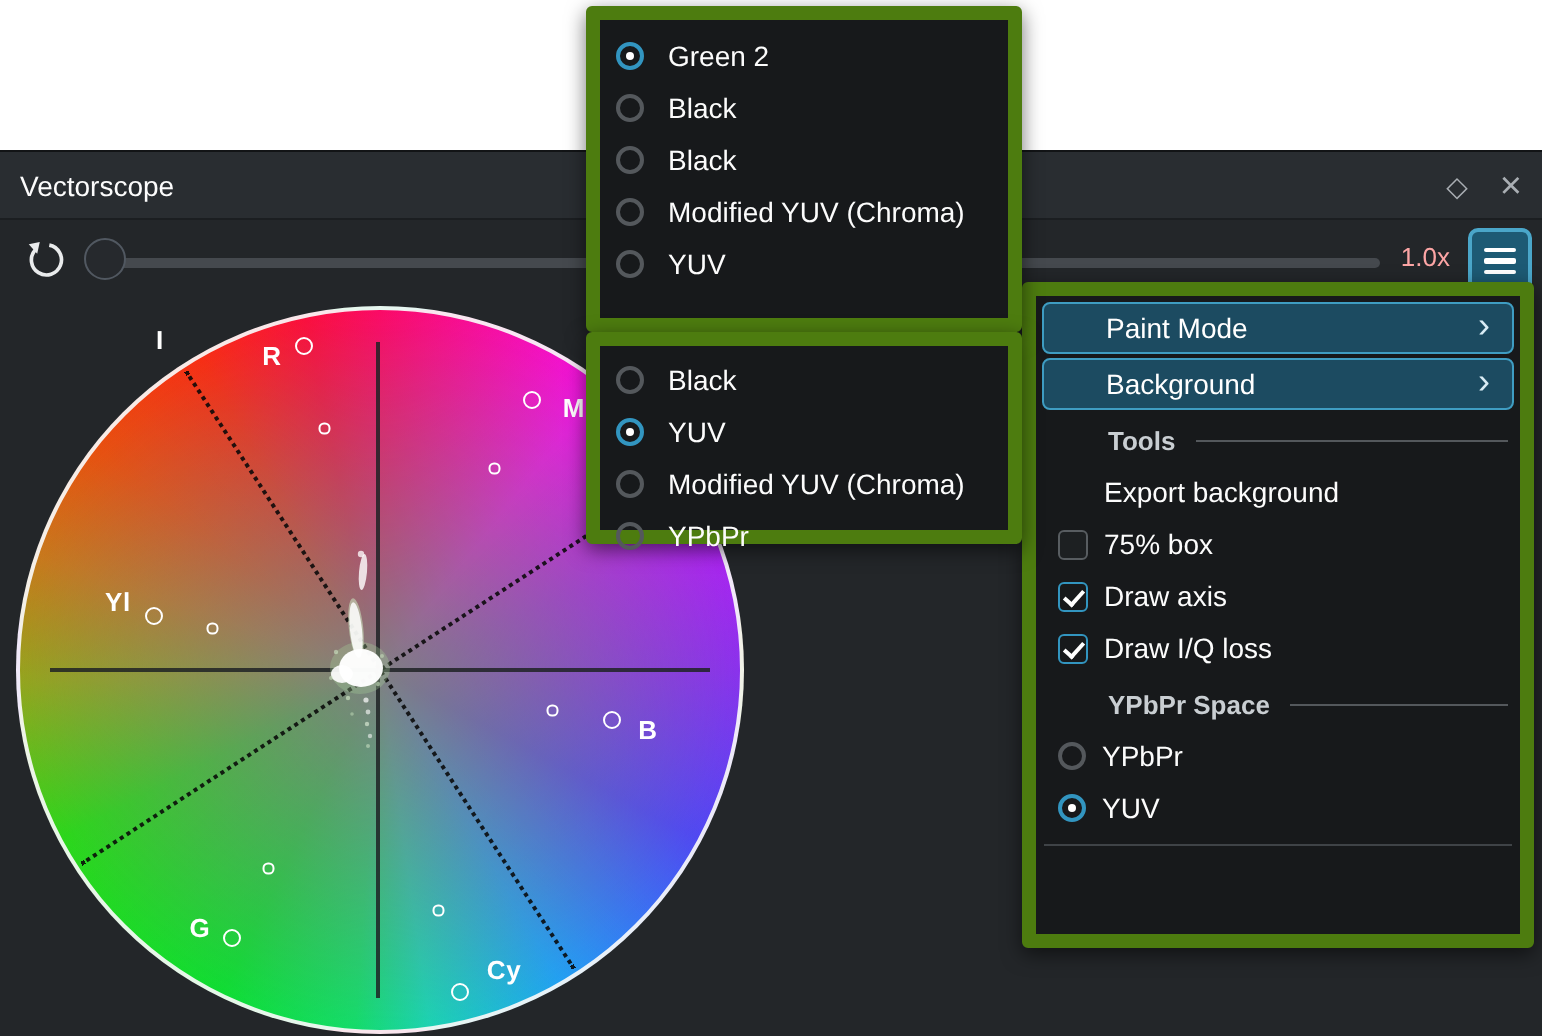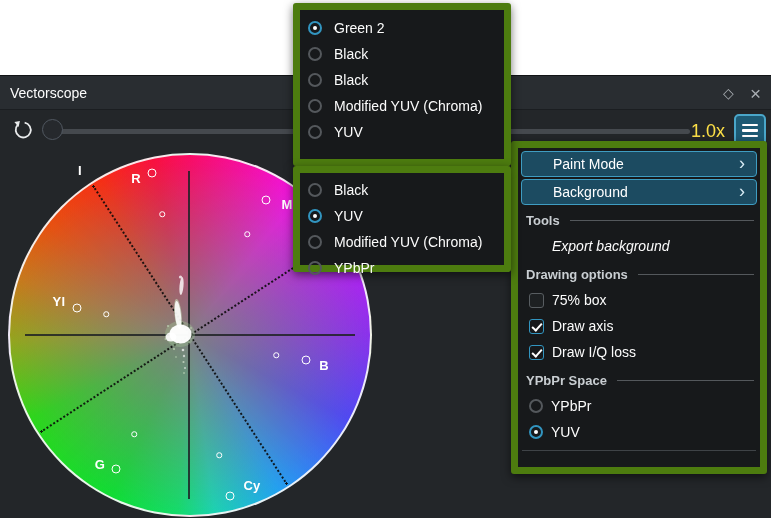--- a/index.html
+++ b/index.html
@@ -18,21 +18,21 @@
   .tb-icon.close { font-size:19px; }
 
   
   .toolbar { position:absolute; left:0; top:34px; width:771px; height:41px; }
   .refresh { position:absolute; left:12px; top:9px; width:22px; height:22px; }
   .slider-groove { position:absolute; left:46px; top:53px; width:644px; height:5px;
                    border-radius:3px; background:#45494e; }
   .slider-groove { top:19px; }
   .slider-handle { position:absolute; left:42px; top:9px; width:21px; height:21px;
                    border-radius:50%; background:#26292d; border:1px solid #515861; }
-  .zoom-label { position:absolute; right:46px; top:11px; color:#fde047; font-size:18px; }
+  .zoom-label { position:absolute; right:46px; top:11px; color:#fca5a5; font-size:13px; }
   .menu-btn { position:absolute; right:5px; top:4px; width:32px; height:33px;
               background:#1d5a74; border:2px solid #4aa6c9; border-radius:5px;
               display:flex; flex-direction:column; justify-content:center; align-items:center; gap:3px; }
   .menu-btn i { width:16px; height:2.5px; background:#fff; border-radius:1px; }
 
   
   .wheel { position:absolute; left:8px; top:77px; width:364px; height:364px; border-radius:50%;
            border:2px solid rgba(248,248,248,.92);
            background:
              radial-gradient(closest-side, rgba(129,126,130,1) 0%, rgba(129,126,130,.62) 38%, rgba(129,126,130,0) 100%),
@@ -69,26 +69,26 @@
   .popup-paint { left:293px; top:3px; width:218px; height:163px; padding-top:5px; z-index:32; }
   .popup-bg    { left:293px; top:166px; width:218px; height:106px; padding-top:4px; z-index:32; }
 
   
   .popup-opts { left:511px; top:141px; width:256px; height:333px; padding-top:3px; z-index:20; }
   .submenu-btn { position:relative; display:flex; align-items:center; height:26px; margin:0 3px 2px 3px;
                  background:#1c4b61; border:1px solid #3f9dc2; border-radius:4px;
                  color:#ffffff; font-size:14px; padding-left:31px; }
   .submenu-btn .chev { position:absolute; right:11px; top:50%; transform:translateY(-54%);
                        font-size:18px; color:#d9ecf5; font-weight:400; }
-  .sect-hdr { display:flex; align-items:center; height:26px; padding:0 6px 0 8px; margin-top:2px; }
+  .sect-hdr { display:flex; align-items:center; height:26px; padding:0 6px 0 8px; margin-top:2px;margin-left:28px; }
   .sect-hdr span { color:#c9ced2; font-size:13px; font-weight:bold; white-space:nowrap; }
   .sect-hdr i { flex:1; height:1px; background:#54585c; margin-left:10px; }
   .opt-row { display:flex; align-items:center; height:26px; padding-left:11px; gap:8px;
              color:#fcfcfc; font-size:14px; }
-  .opt-row.indent { padding-left:34px;font-style:italic; }
+  .opt-row.indent { padding-left:34px; }
   .cb { width:15px; height:15px; border-radius:3px; border:1.5px solid #585d61;
         background:#1d2022; position:relative; flex:0 0 auto; }
   .cb.checked { border-color:#3295c0; background:#17191b; }
   .cb.checked::after { content:""; position:absolute; left:4px; top:1px; width:4px; height:8px;
                        border-right:2px solid #fff; border-bottom:2px solid #fff; transform:rotate(42deg); }
   .sep { height:1px; background:#3f4347; margin:5px 4px 4px 4px; }
   .bottom-strip { position:absolute; left:0; top:443px; width:771px; height:7px; background:#2b3034; }
 </style>
 </head>
 <body>
@@ -225,24 +225,20 @@
     </div>
 
     <div class="sect-hdr">
       <span>Tools</span>
         <i></i>
     </div>
     <div class="opt-row indent">
       <span>Export background</span>
     </div>
 
-    <div class="sect-hdr">
-      <span>Drawing options</span>
-        <i></i>
-    </div>
     <div class="opt-row">
       <span class="cb"></span>
       <span>75% box</span>
     </div>
     <div class="opt-row">
       <span class="cb checked"></span>
       <span>Draw axis</span>
     </div>
     <div class="opt-row">
       <span class="cb checked"></span>

